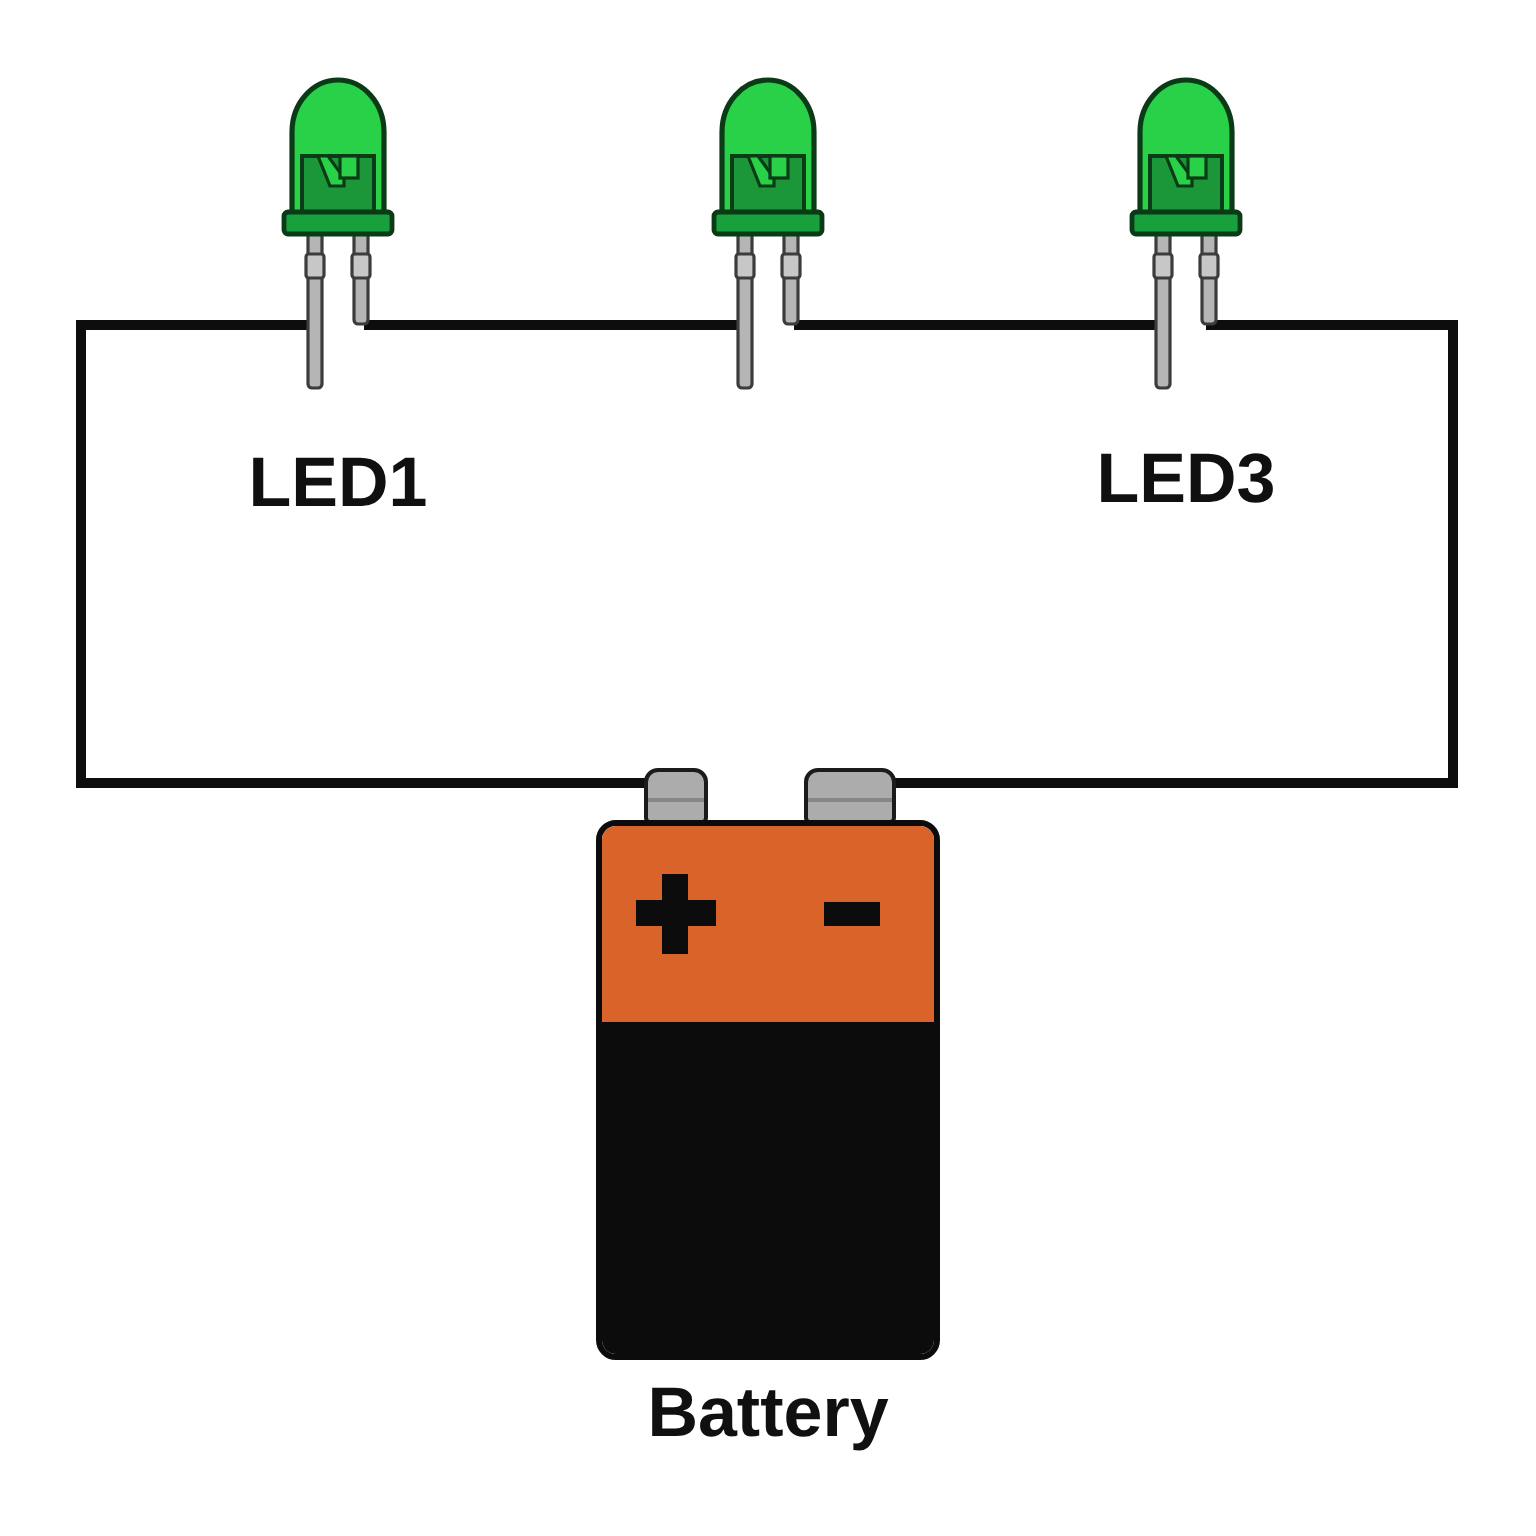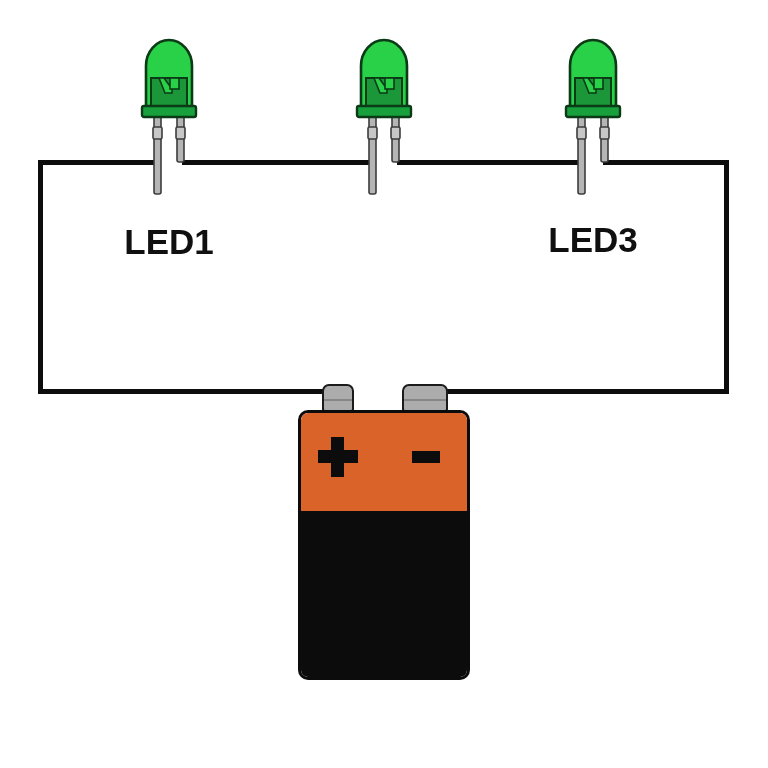--- a/index.html
+++ b/index.html
@@ -122,14 +122,15 @@
       <rect class="p-lead" x="15" y="84" width="7" height="78" rx="2"></rect>
       <rect class="p-lead" x="38" y="84" width="7" height="46" rx="2"></rect>
       <rect class="p-collar" x="14" y="95" width="9" height="12" rx="1.5"></rect>
       <rect class="p-collar" x="37" y="95" width="9" height="12" rx="1.5"></rect>
       <rect class="p-flange" x="3" y="74" width="54" height="11" rx="2"></rect>
     </svg>
   </div>
 
   <div class="label label-led1">LED1</div>
   <div class="label label-led3">LED3</div>
+  <div class="label label-battery">Battery</div>
 
 </div>
 
 </body></html>

